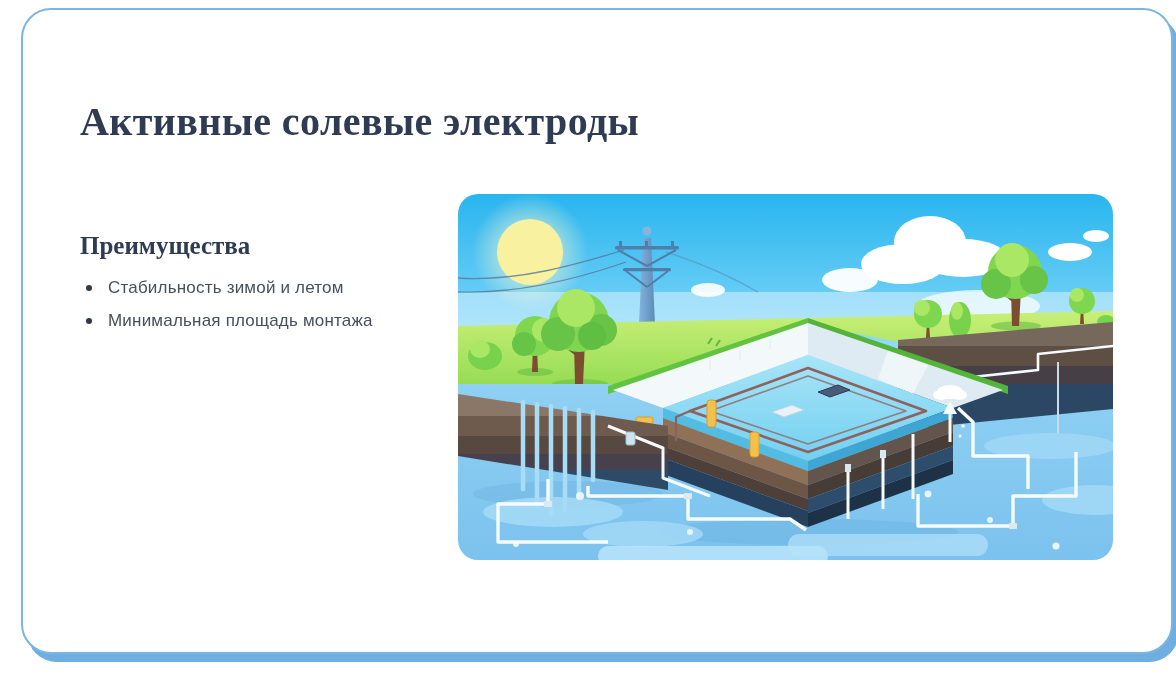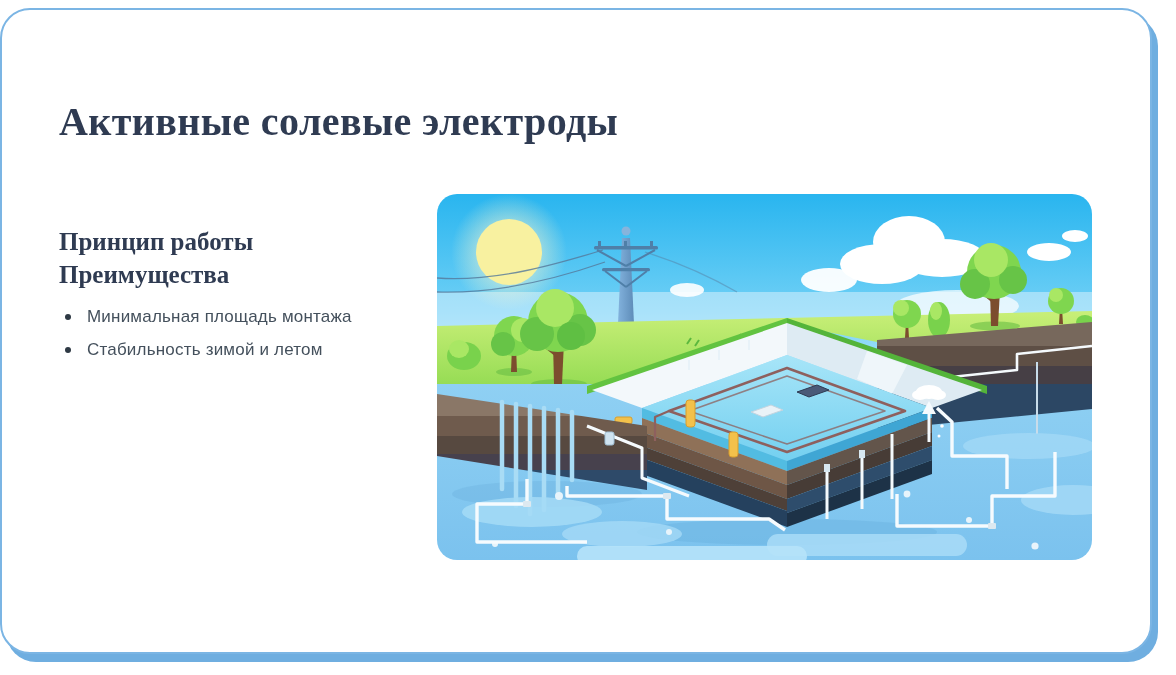--- a/index.html
+++ b/index.html
@@ -1,19 +1,19 @@
 <!DOCTYPE html>
 <html style="--accent: #7BB5E4; --accent-shadow: #6FAEE0; --heading: #2F3B52; --body: #4E5A68;"><head>
 <meta charset="utf-8">
 <style>
   html,body{margin:0;padding:0;background:#ffffff;}
   body{width:1176px;height:675px;position:relative;font-family:"Liberation Sans",sans-serif;overflow:hidden;}
 
   .card{
-    position:absolute;left:0;top:8px;width:1148px;height:642px;
+    position:absolute;left:21px;top:8px;width:1148px;height:642px;
     background:#ffffff;border:2px solid var(--accent,#7BB5E4);
     border-radius:30px;box-shadow:6px 8px 0 var(--accent-shadow,#6FAEE0);
   }
   .slide-title{
     position:absolute;left:57px;top:88px;margin:0;
     font-family:"Liberation Serif",serif;font-weight:700;
     font-size:40px;line-height:1.2;color:var(--heading,#2F3B52);
     letter-spacing:.4px;white-space:nowrap;
   }
   .content{position:absolute;left:57px;top:218px;width:340px;}
@@ -42,25 +42,24 @@
   .illustration svg{display:block;}
 </style>
 </head>
 <body>
 
 <div class="card">
 
   <h1 class="slide-title">Активные солевые электроды</h1>
 
   <div class="content">
-    <h3 class="section-heading">Принцип работы</h3>
     <h3 class="section-heading second">Преимущества</h3>
     <ul class="advantages">
+      <li>Стабильность зимой и летом</li>
       <li>Минимальная площадь монтажа</li>
-      <li>Стабильность зимой и летом</li>
     </ul>
   </div>
 
   <div class="illustration" title="Изометрический разрез грунта: бассейн солевого электрода, подземные воды, трубы, опора ЛЭП, деревья, солнце и облака">
     <svg width="655" height="366" viewBox="0 0 655 366" xmlns="http://www.w3.org/2000/svg">
       <defs>
         <linearGradient id="sky" x1="0" y1="0" x2="0" y2="1">
           <stop offset="0" stop-color="#29B5EF"></stop>
           <stop offset="0.55" stop-color="#6FD0F6"></stop>
           <stop offset="1" stop-color="#C9ECFB"></stop>

